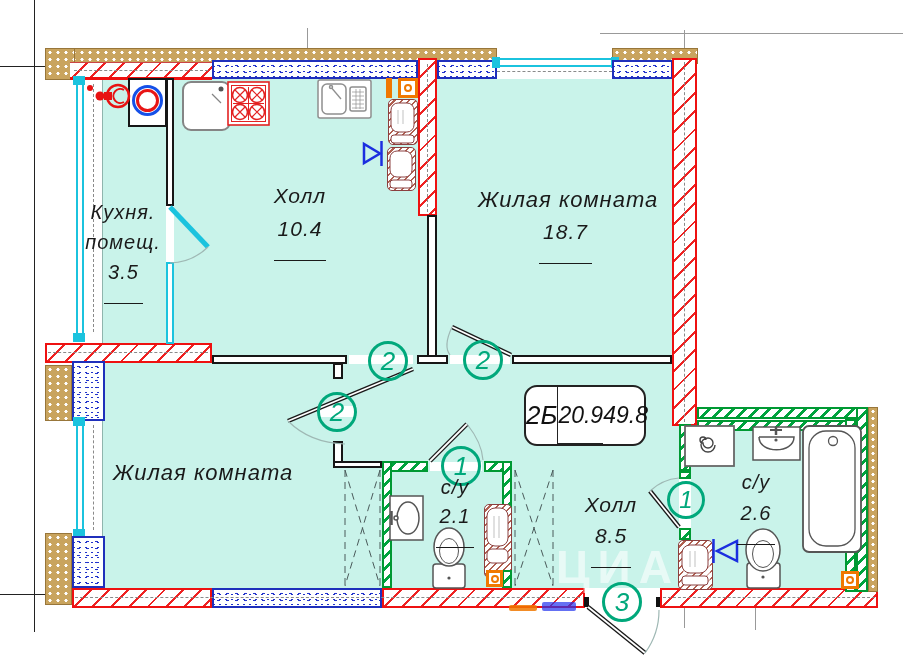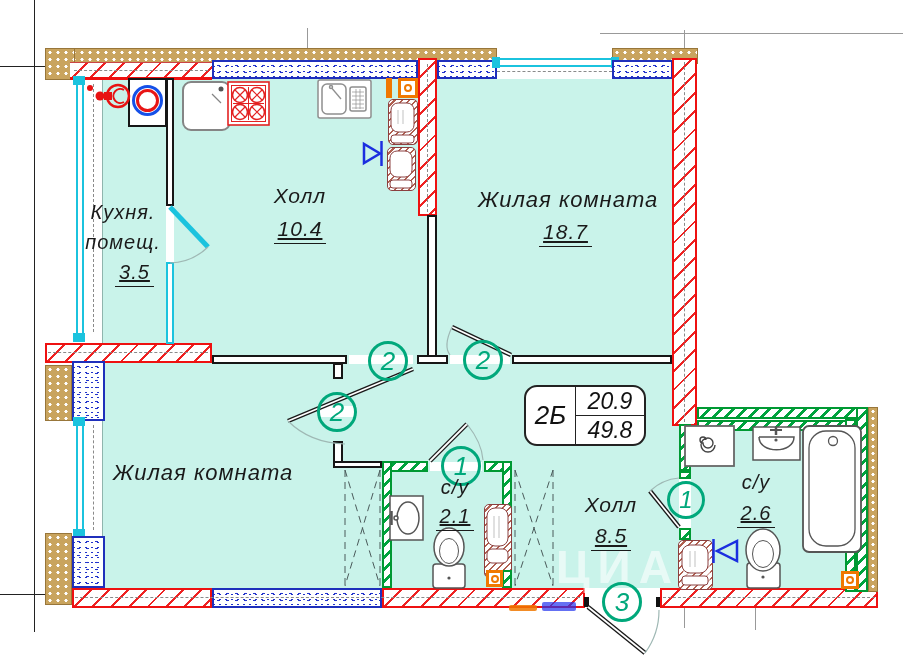--- a/index.html
+++ b/index.html
@@ -29,28 +29,28 @@
   .gline{background:#999;}
   .shaft{background-color:#fff;border:1.5px solid #8B4040;border-radius:5px;
     background-image:repeating-linear-gradient(135deg,transparent 0 3.5px,#B06050 3.5px 5px);}
   .orangesq{background:#fff;border:3px solid #F07800;display:flex;align-items:center;justify-content:center;}
   .orangesq .oc{width:8px;height:8px;border:2.5px solid #F07800;border-radius:50%;box-sizing:border-box;}
   .fillroom{background:#C9F3EA;}
   .white{background:#fff;}
   
   .lbl{position:absolute;box-sizing:border-box;font-style:italic;color:#1a1a1a;text-align:center;
        white-space:nowrap;letter-spacing:1px;}
-  .u{display:inline-block;border-bottom:1.6px solid #1a1a1a;padding:0 4px 2px;text-decoration:underline;}
+  .u{display:inline-block;border-bottom:1.6px solid #1a1a1a;padding:0 4px 19px;}
   .marker{position:absolute;box-sizing:border-box;border:3px solid #00A87B;border-radius:50%;
        color:#00A87B;font-style:italic;display:flex;align-items:center;justify-content:center;
        font-size:26px;background:transparent;}
   .tbl{position:absolute;box-sizing:border-box;border:2px solid #222;border-radius:13px;background:#fff;
        display:flex;font-style:italic;color:#111;}
   .tbl .c1{width:49px;border-right:1.5px solid #222;display:flex;align-items:center;justify-content:center;font-size:26px;}
-  .tbl .c2{flex:1;display:flex;flex-direction:column;}
+  .tbl .c2{flex:1;display:flex;flex-direction:row;}
   .tbl .c2 div{flex:1;display:flex;align-items:center;justify-content:center;font-size:23px;}
   .tbl .c2 .top{border-bottom:1.5px solid #222;}
   .wm{position:absolute;color:rgba(255,255,255,.58);font-weight:bold;font-size:46px;letter-spacing:8px;}
   svg{position:absolute;left:0;top:0;pointer-events:none;}
 </style>
 </head>
 <body>
 
 <div class="plan">
 
@@ -305,21 +305,21 @@
   <div class="tbl" style="left:524px;top:385px;width:122px;height:61px">
     <div class="c1">2Б</div>
     <div class="c2">
       <div class="top">20.9</div>
       <div>49.8</div>
     </div>
   </div>
 
   <div class="lbl" style="left:78px;top:201px;width:90px;font-size:20px">Кухня.</div>
   <div class="lbl" style="left:78px;top:231px;width:90px;font-size:20px">помещ.</div>
-  <div class="lbl" style="left:78px;top:261px;width:113px;font-size:20px"><span class="u">3.5</span></div>
+  <div class="lbl" style="left:67px;top:261px;width:113px;font-size:20px"><span class="u">3.5</span></div>
 
   <div class="lbl" style="left:263px;top:184px;width:74px;font-size:21px">Холл</div>
   <div class="lbl" style="left:263px;top:217px;width:74px;font-size:21px"><span class="u">10.4</span></div>
 
   <div class="lbl" style="left:478px;top:187px;width:175px;font-size:22px">Жилая комната</div>
   <div class="lbl" style="left:478px;top:220px;width:175px;font-size:21px"><span class="u">18.7</span></div>
 
   <div class="lbl" style="left:113px;top:460px;width:180px;font-size:22px">Жилая комната</div>
 
   <div class="lbl" style="left:430px;top:476px;width:50px;font-size:20px">с/у</div>

